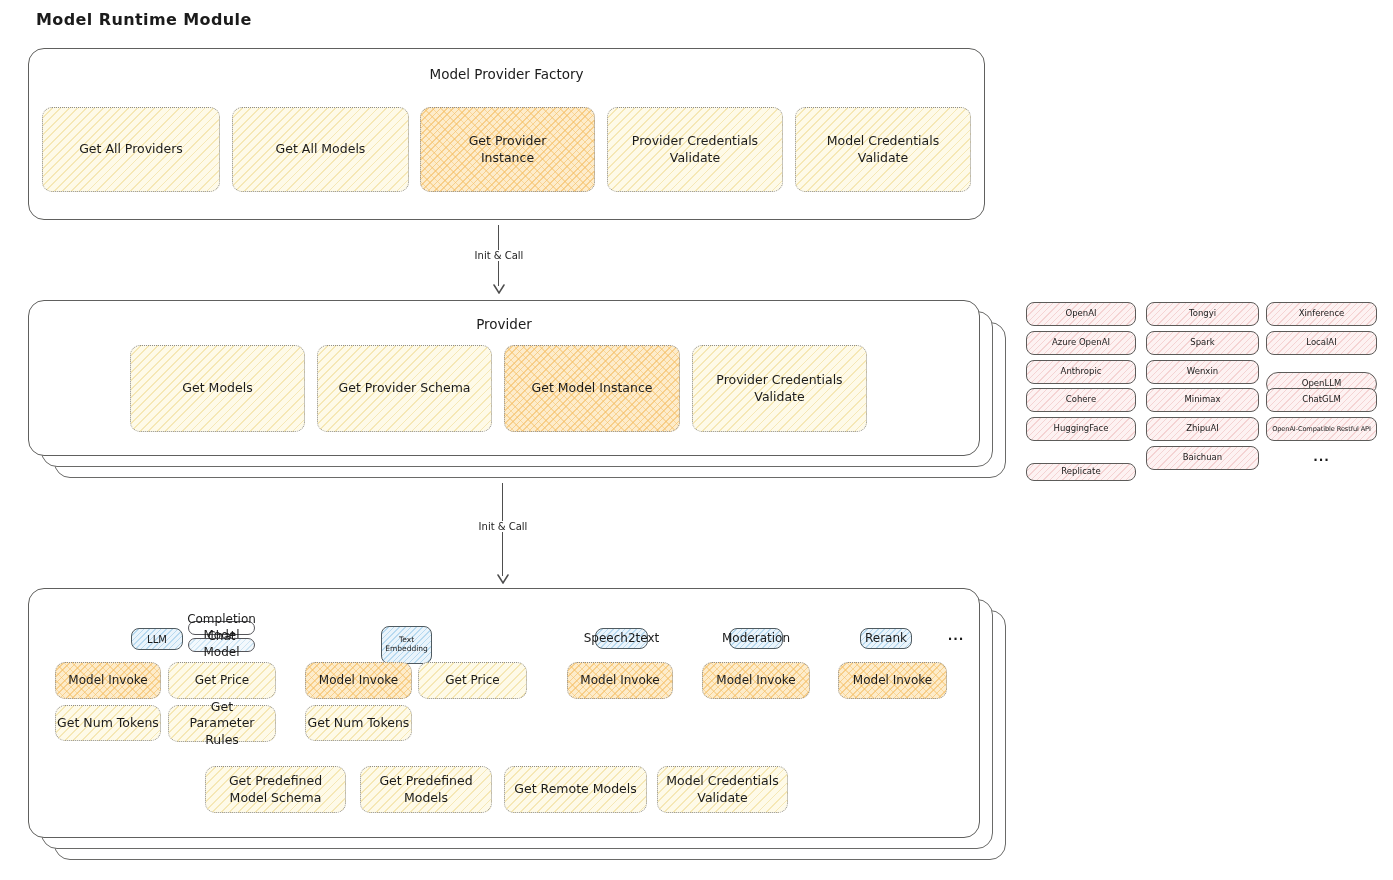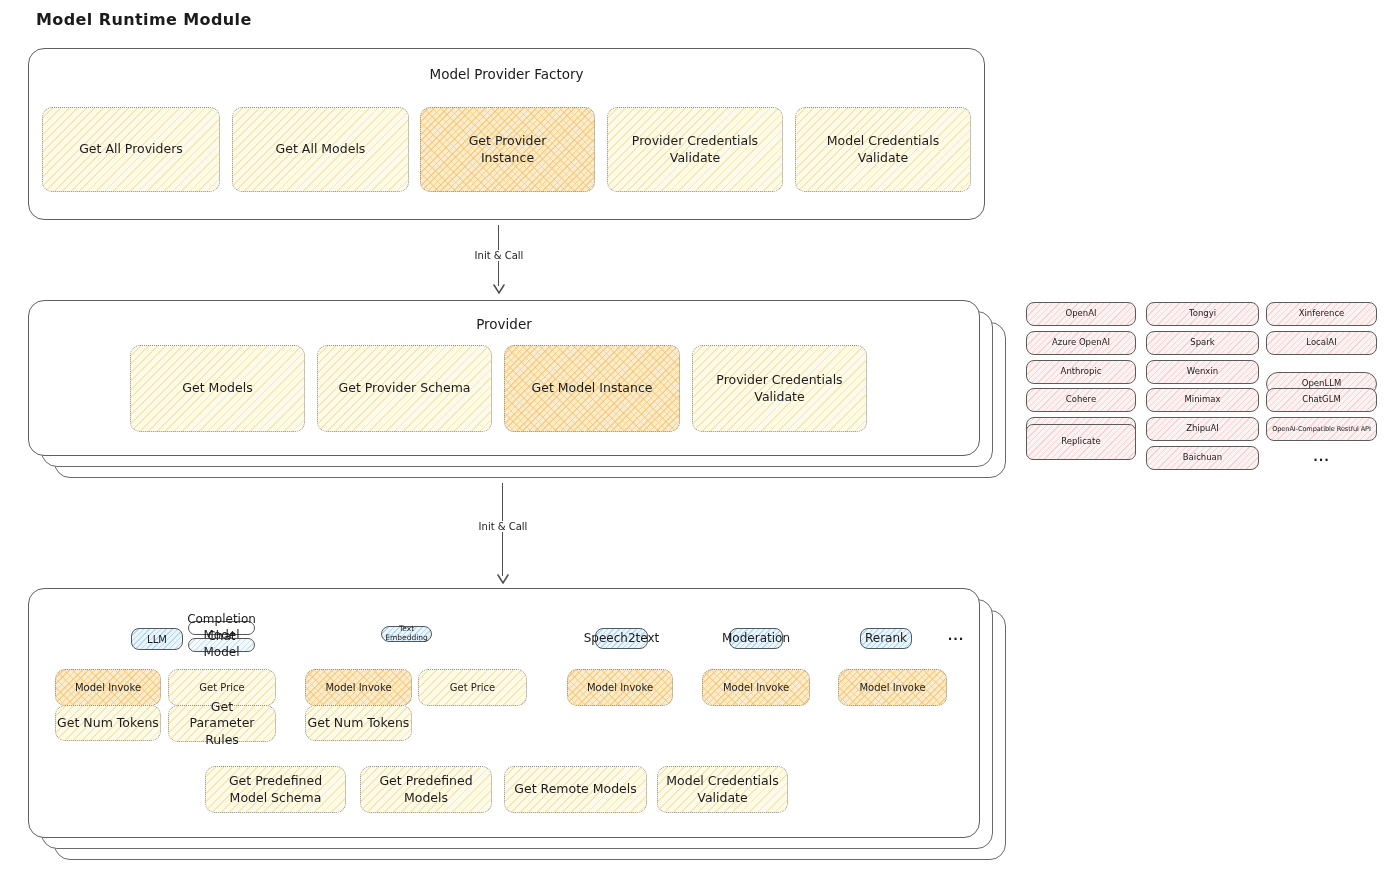--- a/index.html
+++ b/index.html
@@ -28,21 +28,21 @@
   .b { background-color:#eaf4fb;
        background-image:repeating-linear-gradient(135deg, rgba(150,200,232,0.6) 0 1px, rgba(0,0,0,0) 1px 4px);
        border:1.3px solid #4f5a60; border-radius:8px; }
   .w  { background:#ffffff; border:1.2px solid #55555a; border-radius:7px; }
   .bl { background-color:#f3f9fd;
         background-image:repeating-linear-gradient(135deg, rgba(170,210,235,0.5) 0 1px, rgba(0,0,0,0) 1px 4px);
         border:1.2px solid #55555a; border-radius:7px; }
 
   .page-title { font-size:16px; font-weight:bold; letter-spacing:.4px; }
   .boxtitle   { font-size:13.5px; text-align:center; }
-  .f13  { font-size:10px;margin-top:7px; }
+  .f13  { font-size:12px; }
   .f125 { font-size:12.5px; }
   .chip { font-size:8.5px; white-space:nowrap; }
   .tabL { font-size:10px; }
   .tabS { font-size:12px; }
   .tabXS{ font-size:7.5px; line-height:1.15; }
   .dots { font-size:12px; font-weight:bold; letter-spacing:1px; }
 
   .vline  { width:0; border-left:1.5px solid #4e4e4e; }
   .alabel { font-size:10px; text-align:center; }
   .alabel span { display:inline-block; background:#ffffff; padding:0 4px; }
@@ -97,21 +97,21 @@
     <div class="abs node p chip" style="left:1266px; top:372px; width:111px; height:24px;border-radius:12px;">OpenLLM</div>
 
     <div class="abs node p chip" style="left:1026px; top:388px; width:110px; height:24px;">Cohere</div>
     <div class="abs node p chip" style="left:1146px; top:388px; width:113px; height:24px;">Minimax</div>
     <div class="abs node p chip" style="left:1266px; top:388px; width:111px; height:24px;">ChatGLM</div>
 
     <div class="abs node p chip" style="left:1026px; top:417px; width:110px; height:24px;">HuggingFace</div>
     <div class="abs node p chip" style="left:1146px; top:417px; width:113px; height:24px;">ZhipuAI</div>
     <div class="abs node p chip" style="left:1266px; top:417px; width:111px; height:24px; font-size:6.6px; letter-spacing:-0.1px;">OpenAI-Compatible Restful API</div>
 
-    <div class="abs node p chip" style="left:1026px; top:424px; width:110px; height:36px;border-radius:7px;">Replicate</div>
+    <div class="abs node p chip" style="left:1026px; top:463px; width:110px; height:18px;">Replicate</div>
     <div class="abs node p chip" style="left:1146px; top:446px; width:113px; height:24px;">Baichuan</div>
     <div class="abs node dots" style="left:1266px; top:446px; width:111px; height:24px;">...</div>
   </div>
 
   <div>
     <div class="abs vline" style="left:502px; top:483px; height:93px;"></div>
     <div class="abs alabel" style="left:463px; top:521px; width:80px;">
       <span>Init &amp; Call</span>
     </div>
     <svg class="abs" style="left:497px; top:574px;" width="12" height="10" viewBox="0 0 12 10">
@@ -119,21 +119,21 @@
     </svg>
   </div>
 
   <div class="abs layer" style="left:54px; top:610px; width:952px; height:250px;"></div>
   <div class="abs layer" style="left:41px; top:599px; width:952px; height:250px;"></div>
   <div class="abs cbox" style="left:28px; top:588px; width:952px; height:250px;"></div>
 
   <div class="abs node b tabL" style="left:131px; top:628px; width:52px; height:22px;">LLM</div>
   <div class="abs node w tabS" style="left:188px; top:621px; width:67px; height:14px;">Completion Model</div>
   <div class="abs node bl tabS" style="left:188px; top:638px; width:67px; height:14px;">Chat Model</div>
-  <div class="abs node b tabXS" style="left:381px; top:626px; width:51px; height:16px; padding:0 6px;">Text Embedding</div>
+  <div class="abs node b tabXS" style="left:381px; top:626px; width:51px; height:38px; padding:0 6px;">Text Embedding</div>
   <div class="abs node b tabS" style="left:595px; top:628px; width:53px; height:21px;">Speech2text</div>
   <div class="abs node b tabS" style="left:729px; top:628px; width:54px; height:21px;">Moderation</div>
   <div class="abs node b tabS" style="left:860px; top:628px; width:52px; height:21px;">Rerank</div>
   <div class="abs node dots" style="left:945px; top:628px; width:22px; height:18px;">...</div>
 
   <div class="abs node dotted o f13" style="left:55px;  top:662px; width:106px; height:37px;">Model Invoke</div>
   <div class="abs node dotted y f13" style="left:168px; top:662px; width:108px; height:37px;">Get Price</div>
   <div class="abs node dotted o f13" style="left:305px; top:662px; width:107px; height:37px;">Model Invoke</div>
   <div class="abs node dotted y f13" style="left:418px; top:662px; width:109px; height:37px;">Get Price</div>
   <div class="abs node dotted o f13" style="left:567px; top:662px; width:106px; height:37px;">Model Invoke</div>

